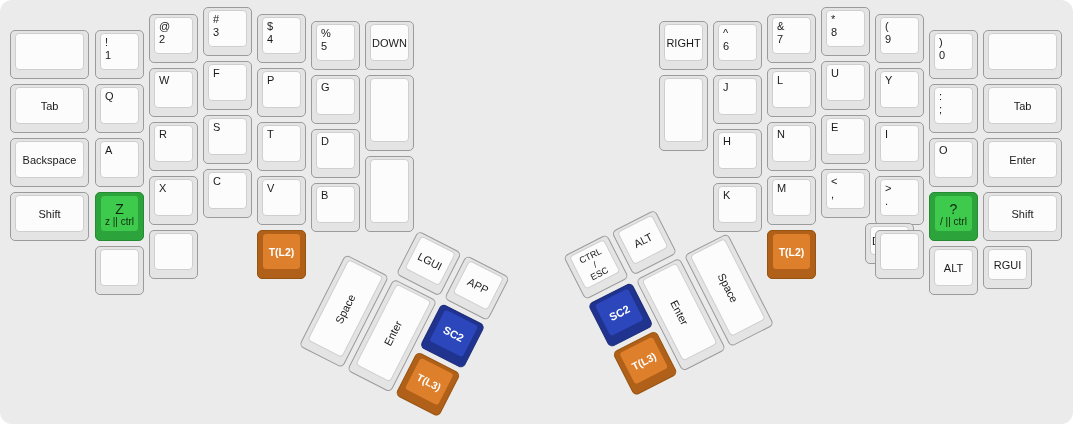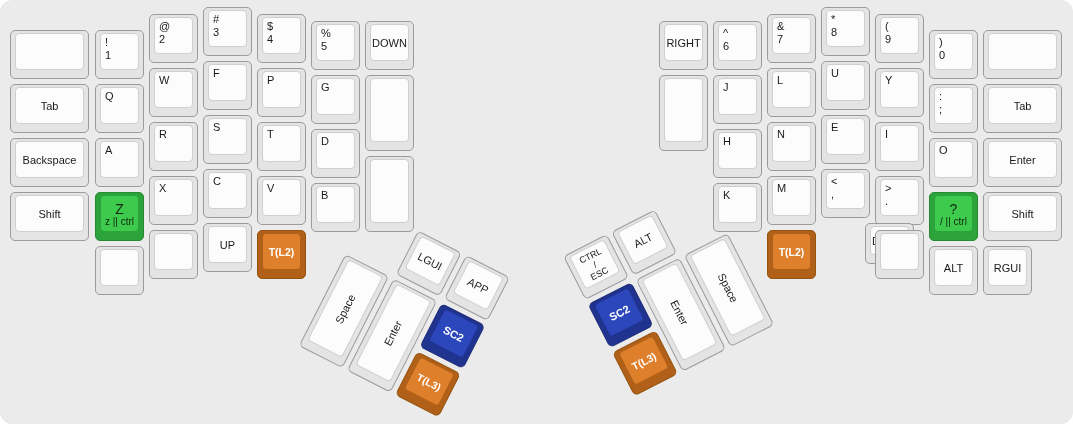--- a/index.html
+++ b/index.html
@@ -122,23 +122,20 @@
   <div class="key tl" style="left:311px;top:183px;width:49px;height:49px">
       <div class="face"><span class="kl">B</span></div>
     </div>
 
   <div class="key ctr" style="left:95px;top:246px;width:49px;height:49px">
       <div class="face"><span class="kl"></span></div>
     </div>
   <div class="key ctr" style="left:149px;top:230px;width:49px;height:49px">
       <div class="face"><span class="kl"></span></div>
     </div>
-  <div class="key ctr" style="left:203px;top:223px;width:49px;height:49px">
-      <div class="face"><span class="kl">UP</span></div>
-    </div>
   <div class="key ctr orange" style="left:257px;top:230px;width:49px;height:49px">
       <div class="face"><span class="kl">T(L2)</span></div>
     </div>
 
   <div class="thumb" id="lthumb">
     <div class="key ctr" style="left:54px;top:0px;width:49px;height:49px">
         <div class="face"><span class="kl">LGUI</span></div>
       </div>
     <div class="key ctr" style="left:108px;top:0px;width:49px;height:49px">
         <div class="face"><span class="kl">APP</span></div>
@@ -275,17 +272,17 @@
     </div>
   <div class="key ctr" style="left:865px;top:223px;width:49px;height:41px">
       <div class="face"><span class="kl">DOWN</span></div>
     </div>
   <div class="key ctr" style="left:875px;top:230px;width:49px;height:49px">
       <div class="face"><span class="kl"></span></div>
     </div>
   <div class="key ctr" style="left:929px;top:246px;width:49px;height:49px">
       <div class="face"><span class="kl">ALT</span></div>
     </div>
-  <div class="key ctr" style="left:983px;top:246px;width:49px;height:49px">
+  <div class="key ctr" style="left:983px;top:246px;width:49px;height:43px">
       <div class="face"><span class="kl">RGUI</span></div>
     </div>
 
 </div>
 
 </body></html>

